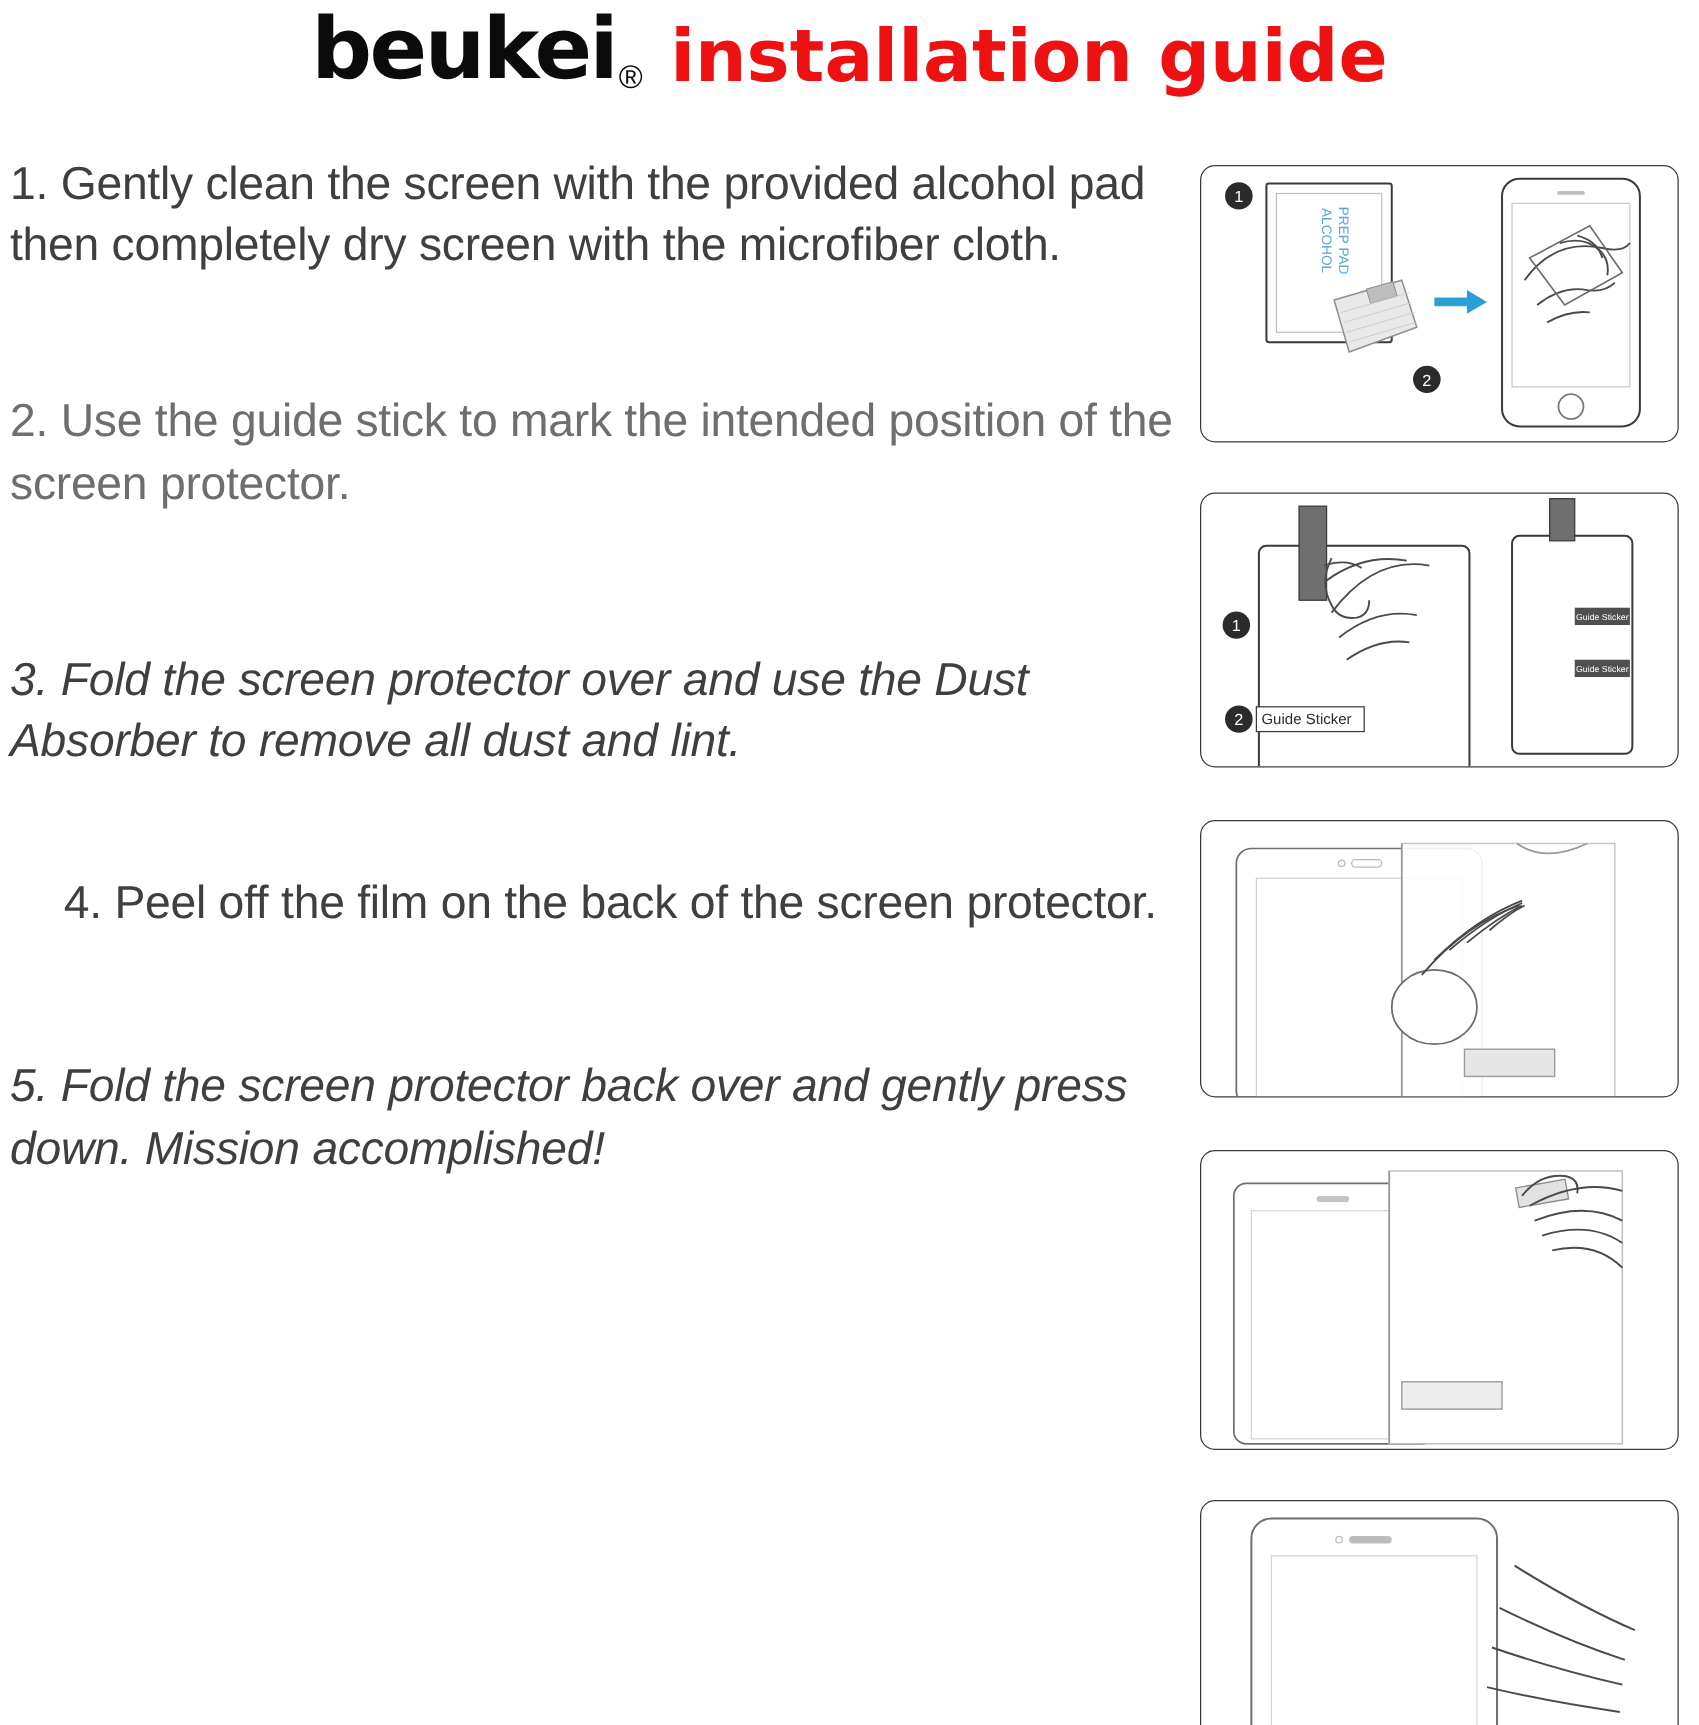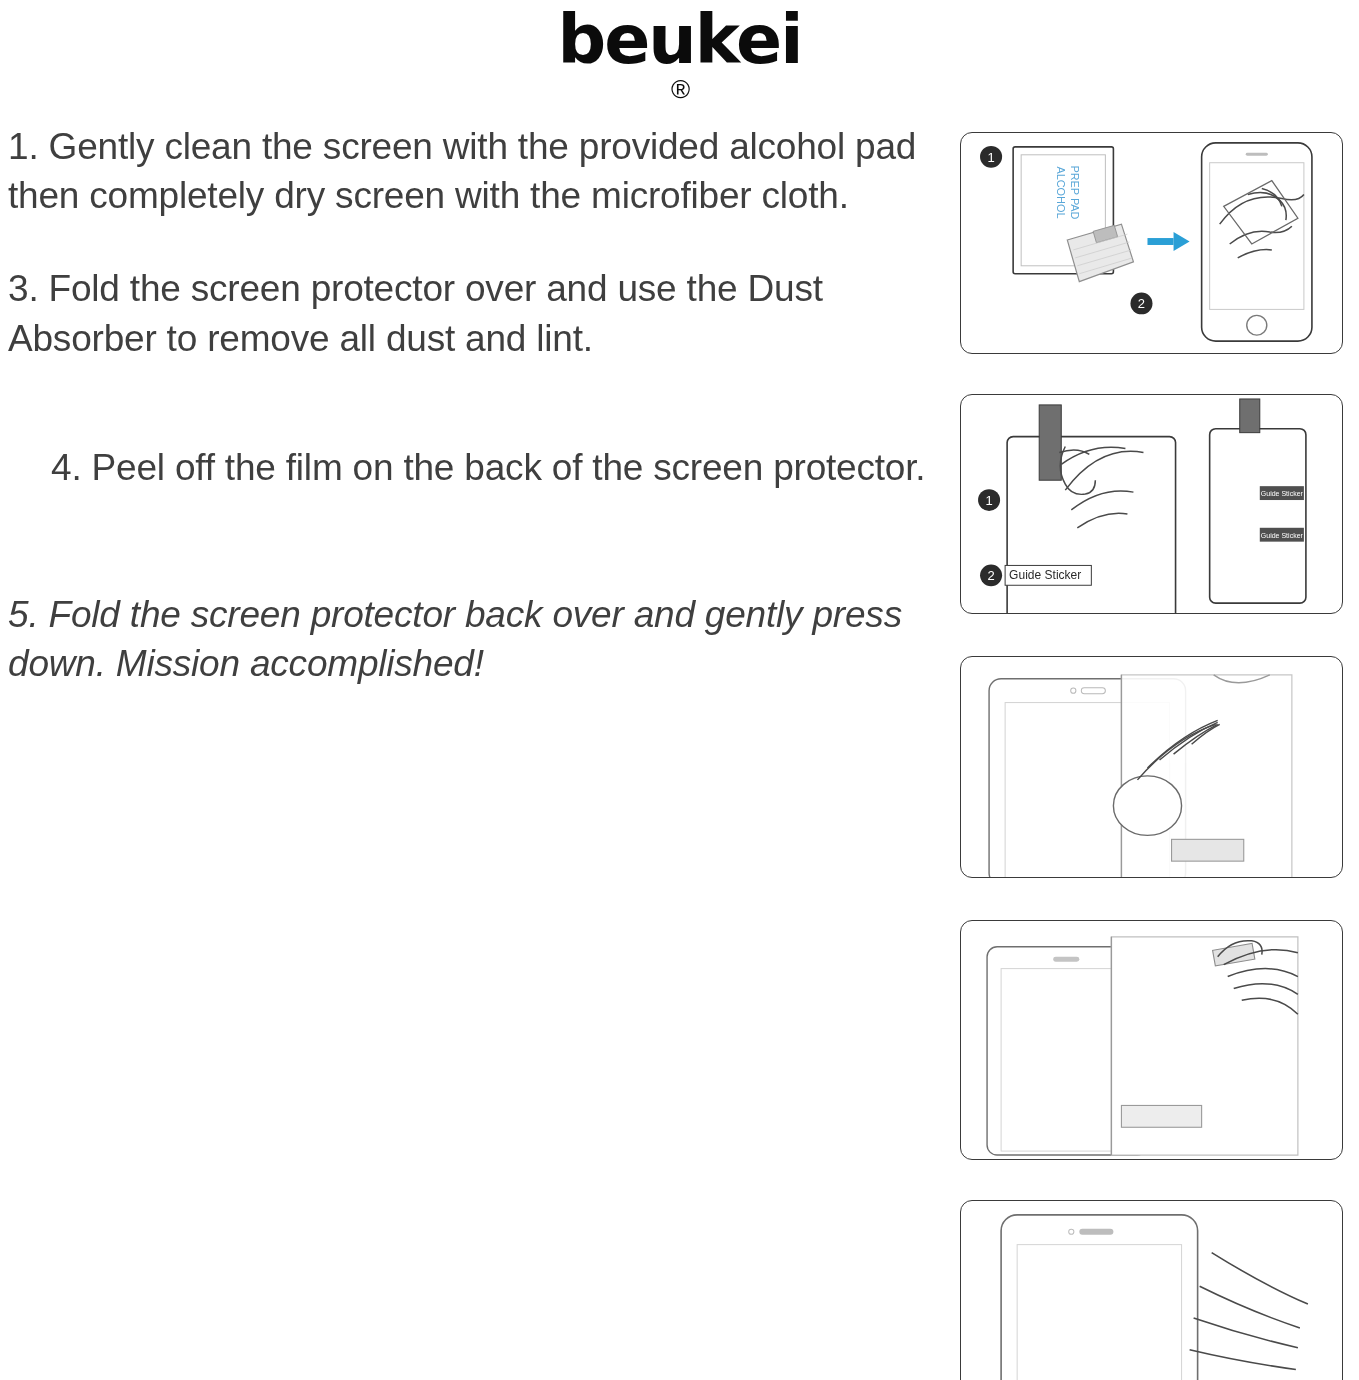--- a/index.html
+++ b/index.html
@@ -20,23 +20,22 @@
   .header {
     height: 100px;
     display: flex;
     align-items: flex-start;
     justify-content: center;
     padding-top: 6px;
     box-sizing: border-box;
   }
   .brand-wrap {
     display: flex;
-    align-items: center;
+    align-items: flex-end;
     position: relative;
-    flex-direction: column;
   }
   .brand {
     font-family: "DejaVu Sans", sans-serif;
     font-weight: bold;
     font-size: 68px;
     letter-spacing: -2px;
     color: #0b0b0b;
     line-height: 1;
   }
   .brand-reg {
@@ -81,21 +80,21 @@
     font-size: 37px;
     line-height: 1.33;
     color: #3f3f3f;
     letter-spacing: -0.2px;
   }
   .step .num {
     font-weight: normal;
   }
   .step-1 { margin-top: 22px; }
   .step-2 { margin-top: 92px; color: #6e6e6e; }
-  .step-3 { margin-top: 44px; }
+  .step-3 { margin-top: 108px; font-style: italic; }
   .step-4 { margin-top: 80px; margin-left: 43px; }
   .step-5 { margin-top: 98px; font-style: italic; }
 
   
   .panel {
     border: 1.6px solid #3a3a3a;
     border-radius: 12px;
     box-sizing: border-box;
     position: relative;
     background: #fff;
@@ -109,32 +108,37 @@
 
   .panel svg { display: block; width: 100%; height: 100%; }
 </style>
 </head>
 <body>
 
 <div class="header">
   <div class="brand-wrap">
     <span class="brand">beukei</span>
     <span class="brand-reg">®</span>
+    <span class="guide-title">installation guide</span>
   </div>
 </div>
 
 <div class="content">
 
   <div class="steps-col">
 
     <div class="step step-1">
       <span class="num">1.</span>
       <span>Gently clean the screen with the provided alcohol pad then completely dry screen with the microfiber cloth.</span>
     </div>
 
+    <div class="step step-2">
+      <span class="num">2.</span>
+      <span>Use the guide stick to mark the intended position of the screen protector.</span>
+    </div>
 
     <div class="step step-3">
       <span class="num">3.</span>
       <span>Fold the screen protector over and use the Dust Absorber to remove all dust and lint.</span>
     </div>
 
     <div class="step step-4">
       <span class="num">4.</span>
       <span>Peel off the film on the back of the screen protector.</span>
     </div>

